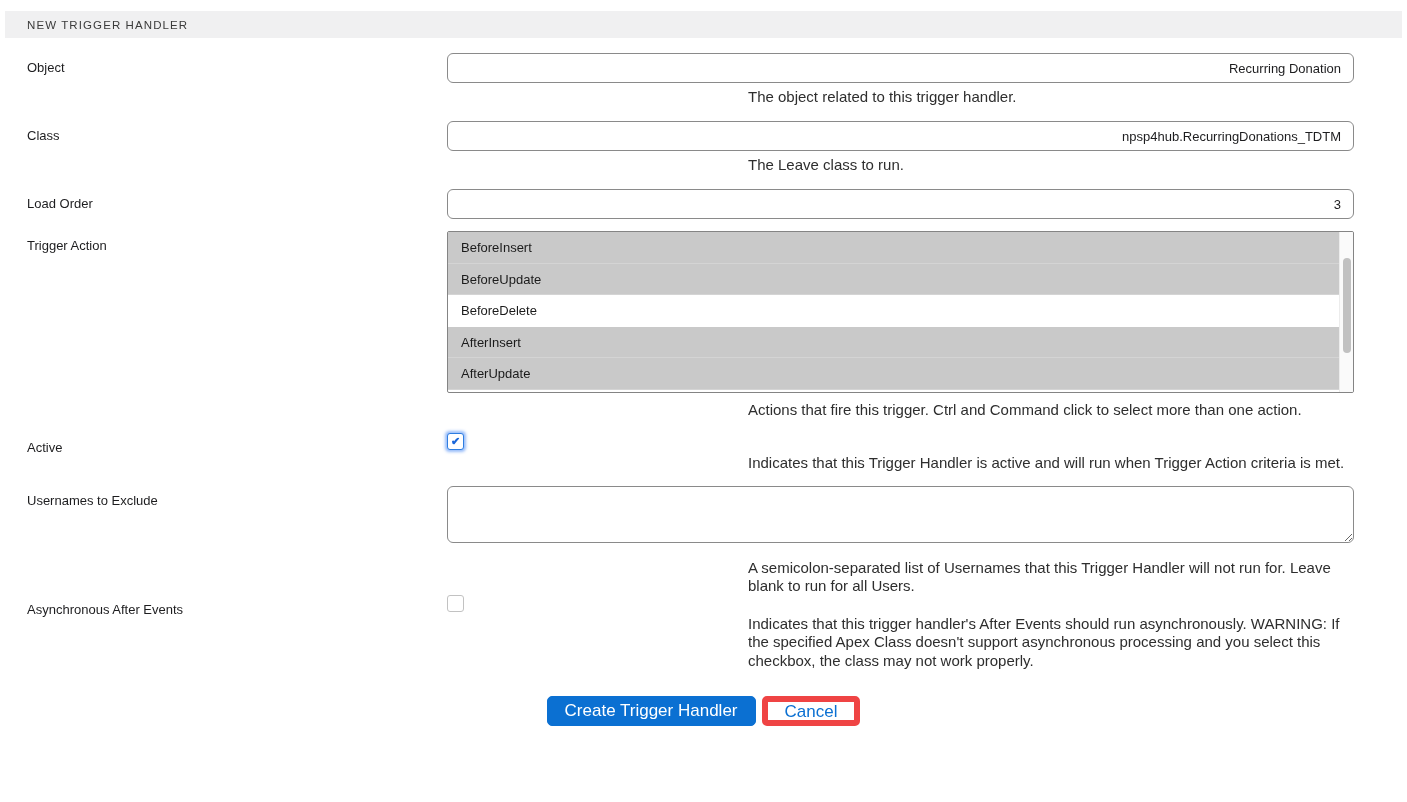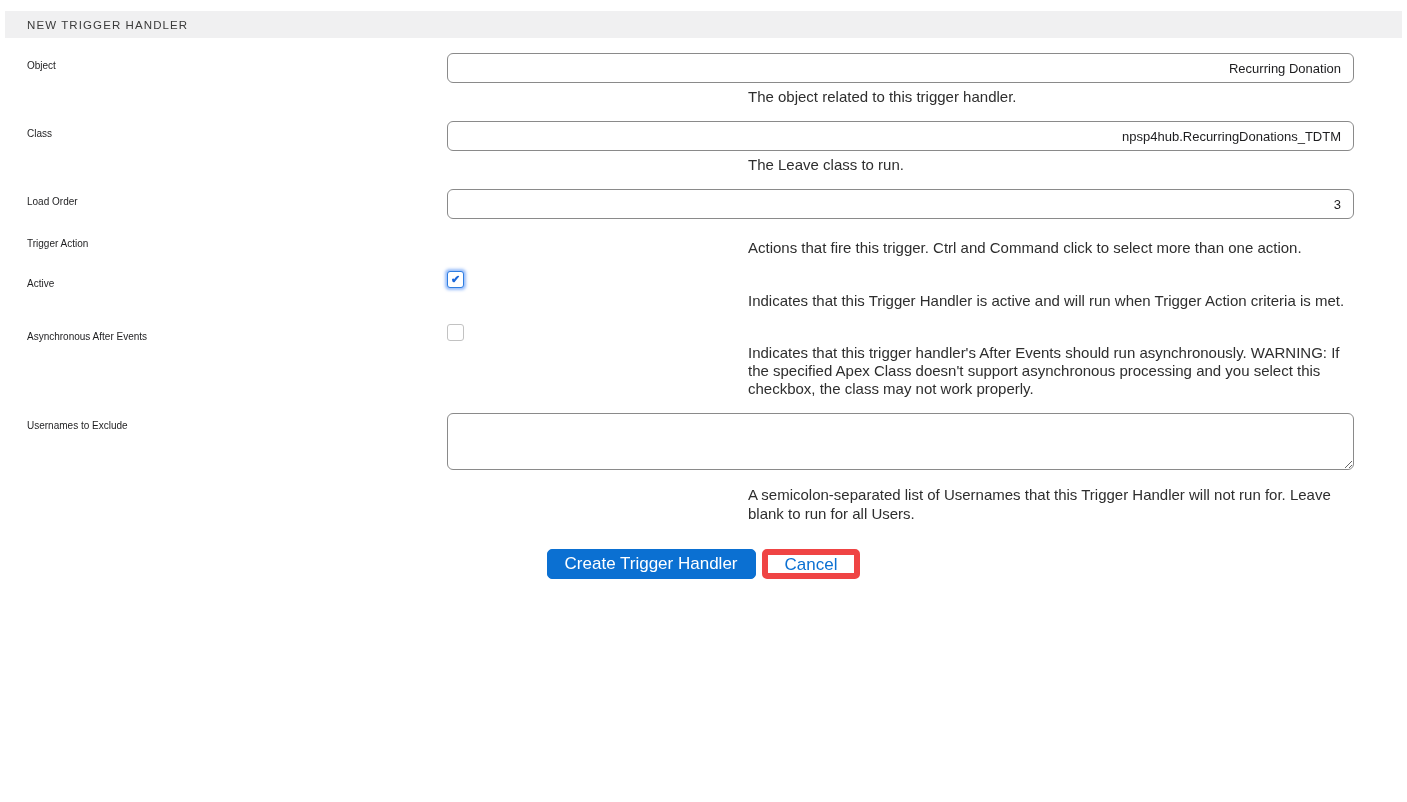--- a/index.html
+++ b/index.html
@@ -26,21 +26,21 @@
     letter-spacing: 1.1px;
     color: #3b3b3b;
   }
 
   
   .form { padding-top: 15px; }
   .row { display: flex; }
   .label-col {
     width: 447px;
     padding: 7px 0 0 27px;
-    font-size: 10px;
+    font-size: 13px;
     color: #1d1d1f;
   }
   .field-col { width: 907px; }
 
   .text-input {
     width: 100%;
     height: 30px;
     border: 1px solid #8a8a8a;
     border-radius: 6px;
     padding: 0 12px;
@@ -203,56 +203,68 @@
     <div class="field-col">
       <input type="text" class="text-input" value="3" style="">
     </div>
   </div>
 
   <div class="row mb-d">
     <div class="label-col">
       <label>Trigger Action</label>
     </div>
     <div class="field-col">
+      <div class="listbox">
+        <div>
+            <div class="option selected">BeforeInsert</div>
+            <div class="option selected">BeforeUpdate</div>
+            <div class="option">BeforeDelete</div>
+            <div class="option selected">AfterInsert</div>
+            <div class="option selected">AfterUpdate</div>
+          </div>
+        <div class="scrollbar">
+          <div class="scroll-thumb"></div>
+        </div>
+      </div>
       <div class="help listbox-help">Actions that fire this trigger. Ctrl and Command click to select more than one action.</div>
     </div>
   </div>
 
   <div class="row mb-e">
     <div class="label-col">
       <label>Active</label>
     </div>
     <div class="field-col">
       <div class="checkbox checked">
         <span class="check">✔</span>
       </div>
       <div class="help cb-help-a">Indicates that this Trigger Handler is active and will run when Trigger Action criteria is met.</div>
     </div>
   </div>
 
+  <div class="row">
+    <div class="label-col">
+      <label>Usernames to Exclude</label>
+    </div>
+    <div class="field-col">
+      <textarea class="textarea" style=""></textarea>
+      <div class="help ta-help">A semicolon-separated list of Usernames that this Trigger Handler will not run for. Leave blank to run for all Users.</div>
+    </div>
+  </div>
+
   <div class="row mb-f">
     <div class="label-col">
       <label>Asynchronous After Events</label>
     </div>
     <div class="field-col">
       <div class="checkbox">
         
       </div>
       <div class="help cb-help-b">Indicates that this trigger handler's After Events should run asynchronously. WARNING: If the specified Apex Class doesn't support asynchronous processing and you select this checkbox, the class may not work properly.</div>
     </div>
   </div>
 
-  <div class="row">
-    <div class="label-col">
-      <label>Usernames to Exclude</label>
-    </div>
-    <div class="field-col">
-      <textarea class="textarea" style=""></textarea>
-      <div class="help ta-help">A semicolon-separated list of Usernames that this Trigger Handler will not run for. Leave blank to run for all Users.</div>
-    </div>
-  </div>
-
   <div class="actions">
     <button class="btn btn-primary">Create Trigger Handler</button>
     <button class="btn btn-secondary">Cancel</button>
   </div>
 
 </div>
 
 </body></html>

